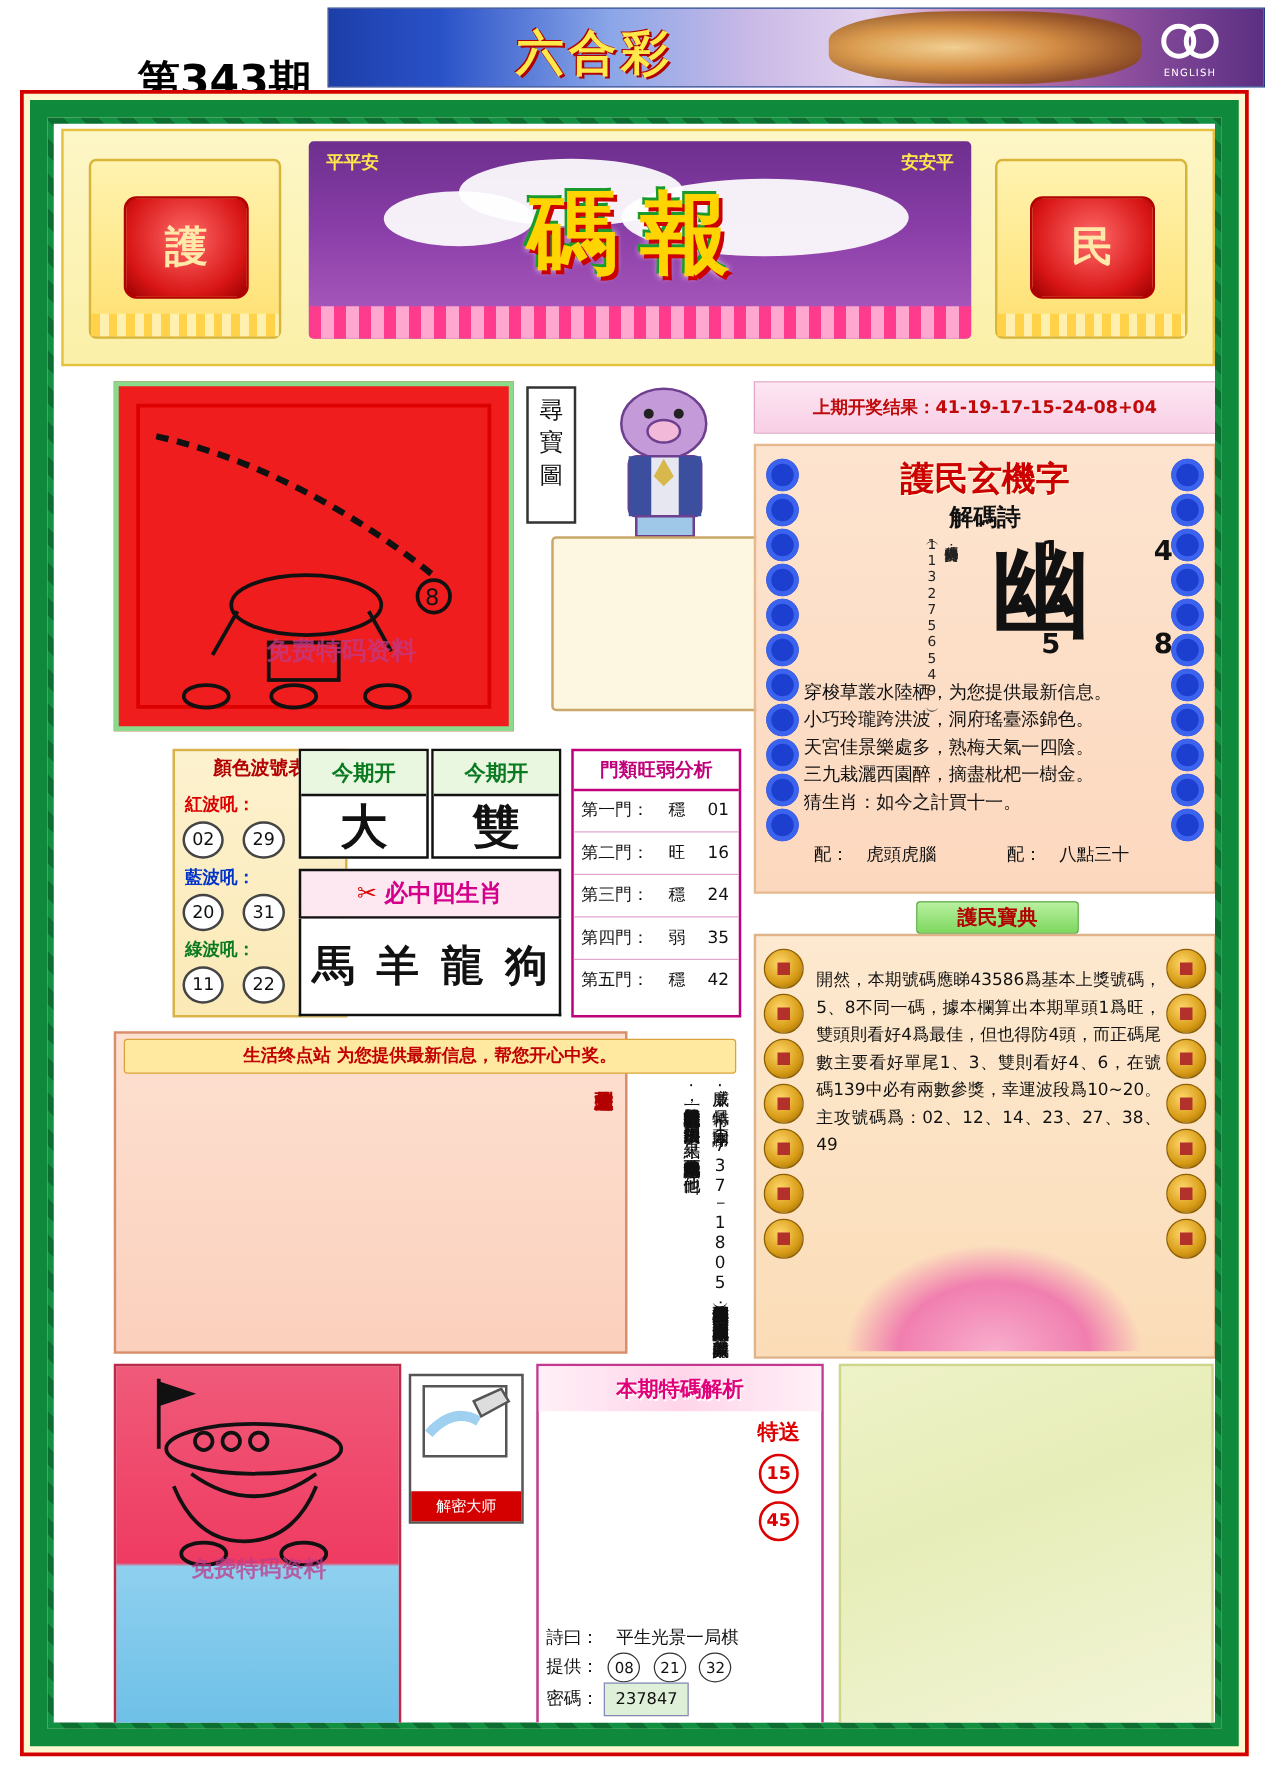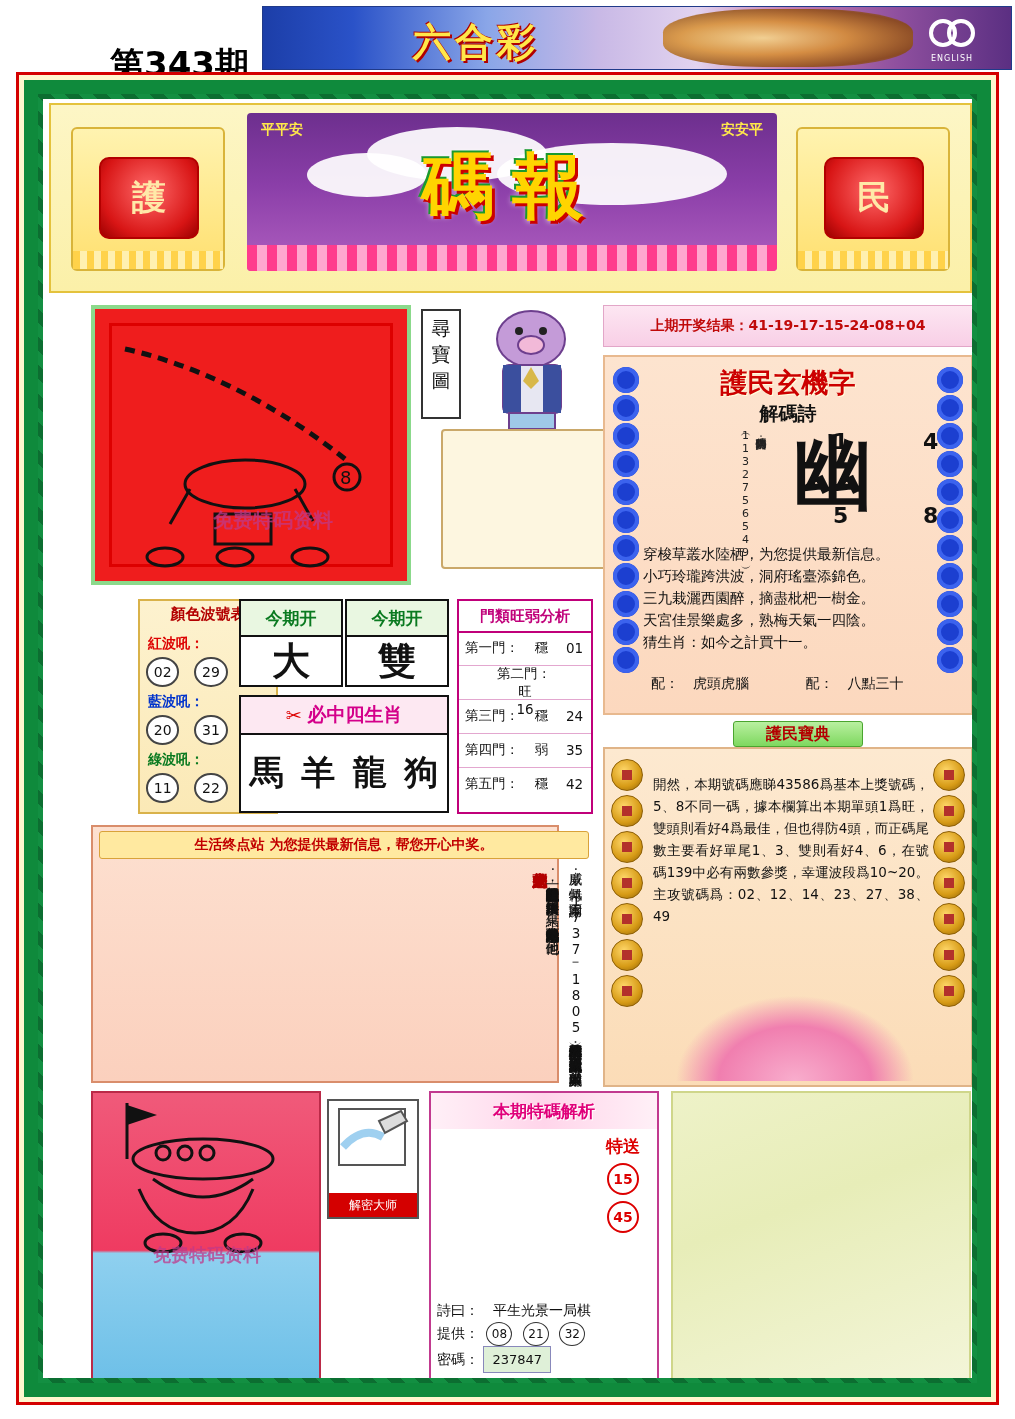--- a/index.html
+++ b/index.html
@@ -282,21 +282,21 @@
     position:absolute;left:0;width:100%;height:34px;
     border-bottom:1px solid #e3a7cf;
     display:flex;align-items:center;
     font-size:13.5px;color:#111;
   }
   .mrow span.lbl{width:62px;padding-left:6px;}
   .mrow span.st{width:34px;text-align:center;}
   .mrow span.nm{width:34px;text-align:center;}
   
   .article{
-    left:48px;top:726px;width:468px;height:258px;
+    left:48px;top:726px;width:411px;height:258px;
     background:linear-gradient(180deg,#fde0d0 0%,#fbd0bd 100%);
     border:2px solid #d98d6b;
   }
   .art-head{
     position:absolute;left:6px;top:4px;width:488px;height:26px;
     background:#ffe9a0;border:1px solid #d9a23a;border-radius:3px;
     font-size:14px;font-weight:bold;color:#c20000;
     display:flex;align-items:center;justify-content:center;
   }
   .art-body{
@@ -499,22 +499,22 @@
       <div class="cnum" style="left:228px;top:72px;">1</div>
       <div class="cnum" style="left:318px;top:72px;">4</div>
       <div class="cnum" style="left:228px;top:146px;">5</div>
       <div class="cnum" style="left:318px;top:146px;">8</div>
 
       <div class="bigchar">幽</div>
 
       <div class="poem">
         <div>穿梭草叢水陸栖，为您提供最新信息。</div>
         <div>小巧玲瓏跨洪波，洞府瑤臺添錦色。</div>
+        <div>天宮佳景樂處多，熟梅天氣一四陰。</div>
         <div>三九栽灑西園醉，摘盡枇杷一樹金。</div>
-        <div>天宮佳景樂處多，熟梅天氣一四陰。</div>
         <div>猜生肖：如今之計買十一。</div>
       </div>
 
       <div class="peirow" style="top:318px;">
         <span style="display:inline-block;width:150px;">配：　虎頭虎腦</span>
         <span style="display:inline-block;width:140px;">配：　八點三十</span>
       </div>
     </div>
 
     <div class="panel baodian-head">護民寶典</div>
@@ -583,21 +583,21 @@
       <span>狗</span>
     </div>
 
     <div class="panel menlei">
       <div class="menlei-h">門類旺弱分析</div>
       <div class="mrow" style="top:30px;">
         <span class="lbl">第一門：</span>
         <span class="st">穩</span>
         <span class="nm">01</span>
       </div>
-      <div class="mrow" style="top:64px;flex-direction:column;">
+      <div class="mrow" style="top:64px;">
         <span class="lbl">第二門：</span>
         <span class="st">旺</span>
         <span class="nm">16</span>
       </div>
       <div class="mrow" style="top:98px;">
         <span class="lbl">第三門：</span>
         <span class="st">穩</span>
         <span class="nm">24</span>
       </div>
       <div class="mrow" style="top:132px;">

